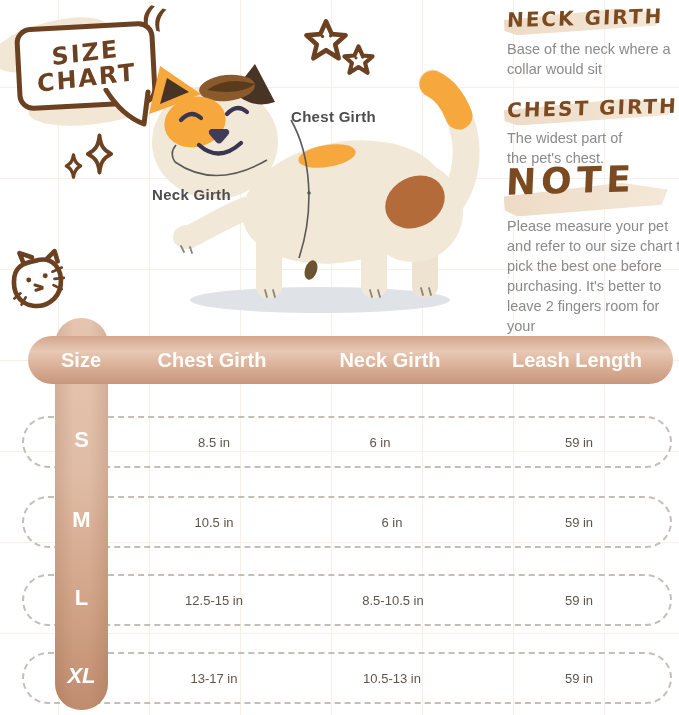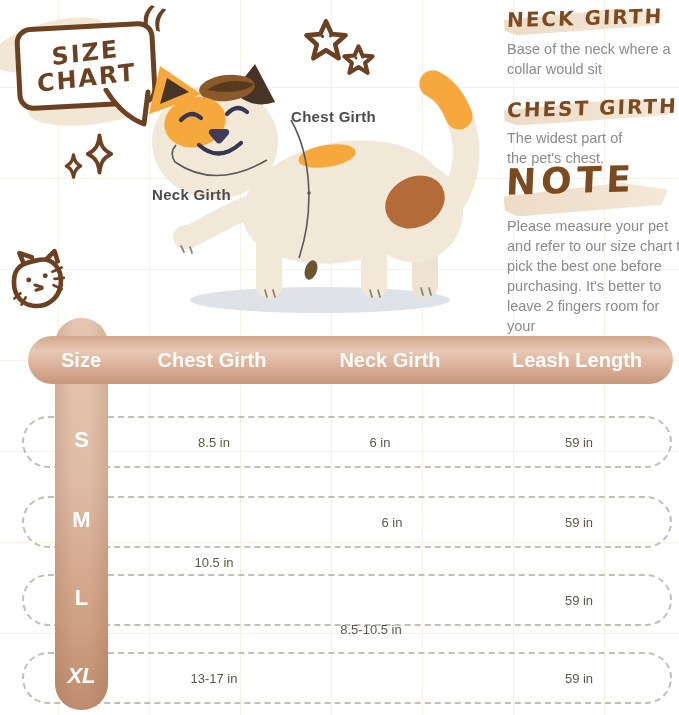--- a/index.html
+++ b/index.html
@@ -205,26 +205,28 @@
     <span class="hdr-label" style="left:362px;">Neck Girth</span>
     <span class="hdr-label" style="left:549px;">Leash Length</span>
   </div>
 
   <div class="abs trow" style="top:416px;">
     <span class="cell" style="left:190px;">8.5 in</span>
     <span class="cell" style="left:356px;text-align:center;">6 in</span>
     <span class="cell" style="left:555px;">59 in</span>
   </div>
   <div class="abs trow" style="top:496px;">
-    <span class="cell" style="left:190px;margin-top:40px;">10.5 in</span>
+    <span class="cell" style="left:190px;">10.5 in</span>
     <span class="cell" style="left:368px;">6 in</span>
     <span class="cell" style="left:555px;">59 in</span>
   </div>
   <div class="abs trow" style="top:574px;">
-    <span class="cell" style="left:347px;margin-top:29px;">8.5-10.5 in</span>
+    <span class="cell" style="left:190px;">12.5-15 in</span>
+    <span class="cell" style="left:369px;">8.5-10.5 in</span>
     <span class="cell" style="left:555px;">59 in</span>
   </div>
   <div class="abs trow" style="top:652px;">
     <span class="cell" style="left:190px;">13-17 in</span>
+    <span class="cell" style="left:368px;">10.5-13 in</span>
     <span class="cell" style="left:555px;">59 in</span>
   </div>
 
 </div>
 
 </body></html>

